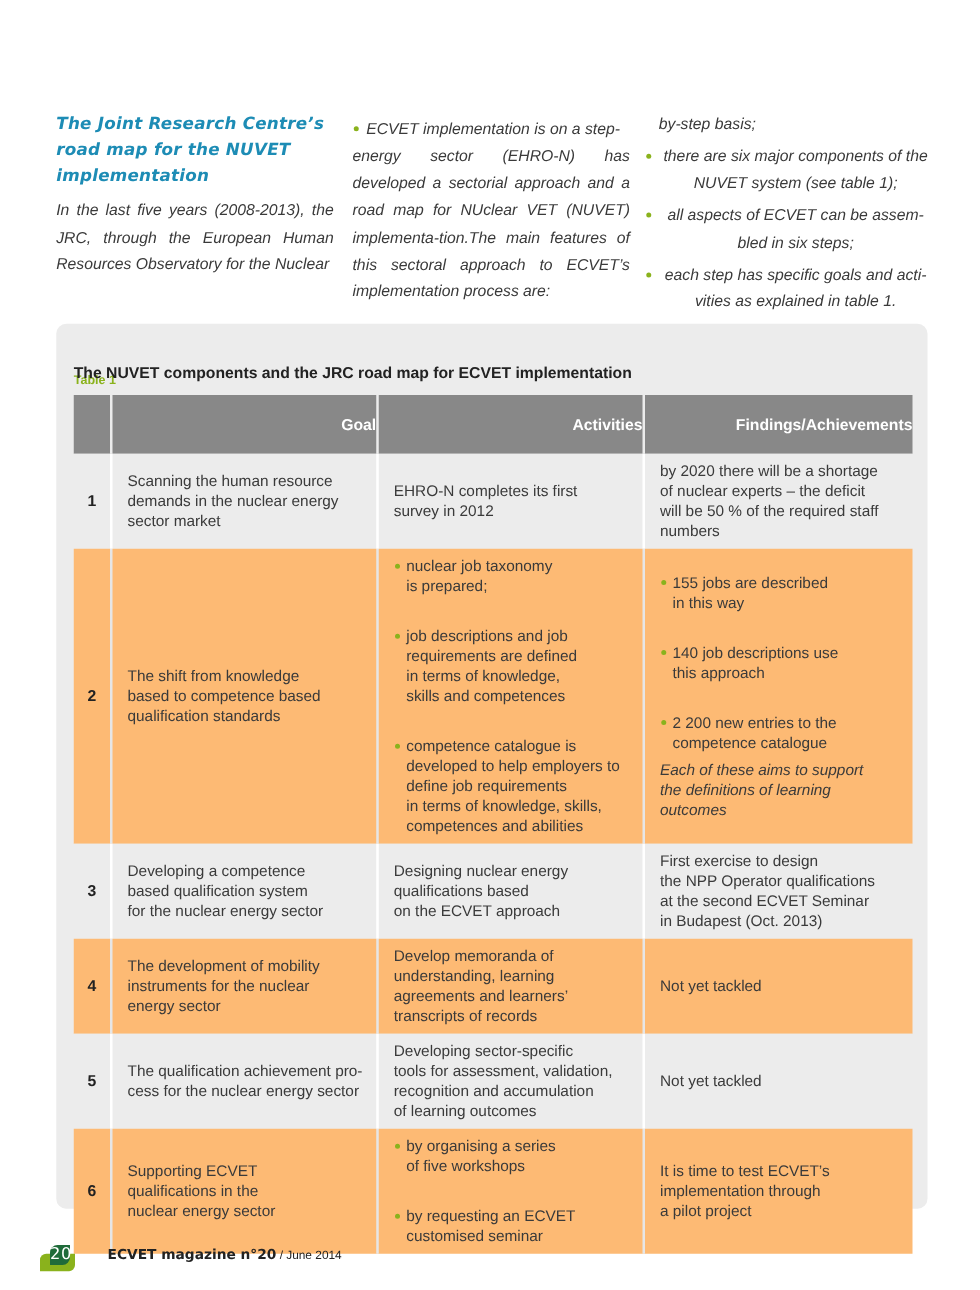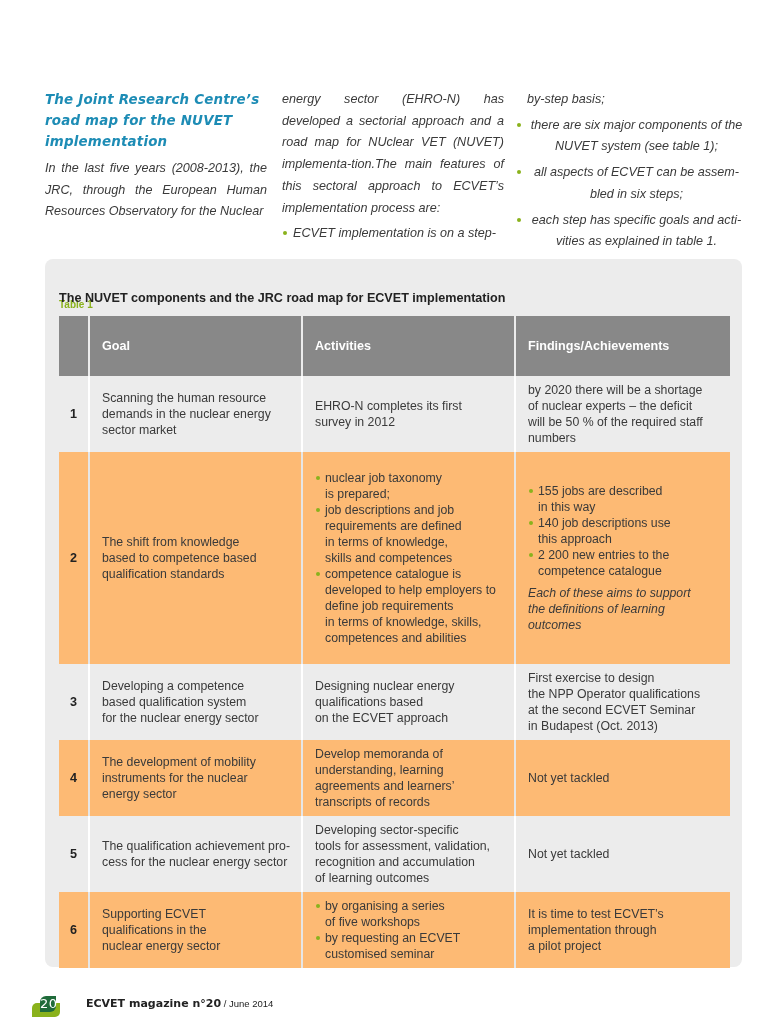--- a/index.html
+++ b/index.html
@@ -65,22 +65,22 @@
     top: 57px; left: 14px;
     width: 671px;
     border-collapse: collapse;
     table-layout: fixed;
   }
   table.roadmap th {
     background: #888888;
     color: #ffffff;
     font-weight: bold;
     font-size: 12.6px;
-    text-align: left;
-    height: 60px;
+    text-align: right;
+    height: 47px;
     padding-left: 12px;
     border-right: 2px solid #ececec;
     vertical-align: middle;
   }
   table.roadmap th:last-child { border-right: none; }
   table.roadmap td {
     font-size: 12.3px;
     line-height: 16px;
     color: #3a3a3a;
     vertical-align: middle;
@@ -106,21 +106,21 @@
   tr.row5 td { height: 74px; }
   tr.row6 td { height: 75px; }
 
   .cell-bullet { position: relative; padding-left: 10px; }
   .cell-bullet::before {
     content: "";
     position: absolute; left: 1px; top: 6px;
     width: 4px; height: 4px; border-radius: 50%;
     background: #8ab21c;
   }
-  .cell-bullet + .cell-bullet { margin-top: 0; }
+  .cell-bullet + .cell-bullet { margin-top: 24px; }
   .italic-note { font-style: italic; margin-top: 6px; }
   .pre { white-space: pre-line; }
 
   
   .footer { position: absolute; top: 995px; left: 32px; height: 24px; width: 400px; }
   .badge-back {
     position: absolute; left: 0; top: 8px;
     width: 28px; height: 14px;
     background: #8ab21c;
     border-radius: 5px 0 5px 0;
@@ -152,22 +152,22 @@
 </style>
 </head>
 <body>
 
 <div class="intro">
   <div class="col col1">
     <div class="heading">The Joint Research Centre’s road map for the NUVET implementation</div>
     <div class="body-text">In the last five years (2008-2013), the JRC, through the European Human Resources Observatory for the Nuclear</div>
   </div>
   <div class="col col2">
+    <div class="body-text bullet">ECVET implementation is on a step-</div>
     <div class="body-text">energy sector (EHRO-N) has developed a sectorial approach and a road map for NUclear VET (NUVET) implementa-tion.The main features of this sectoral approach to ECVET’s implementation process are:</div>
-    <div class="body-text bullet">ECVET implementation is on a step-</div>
   </div>
   <div class="col col3">
     <div class="line-first">by-step basis;</div>
     <div class="bullet">there are six major components of the NUVET system (see table 1);</div>
     <div class="bullet">all aspects of ECVET can be assem-bled in six steps;</div>
     <div class="bullet">each step has specific goals and acti-vities as explained in table 1.</div>
   </div>
 </div>
 
 <div class="panel">

